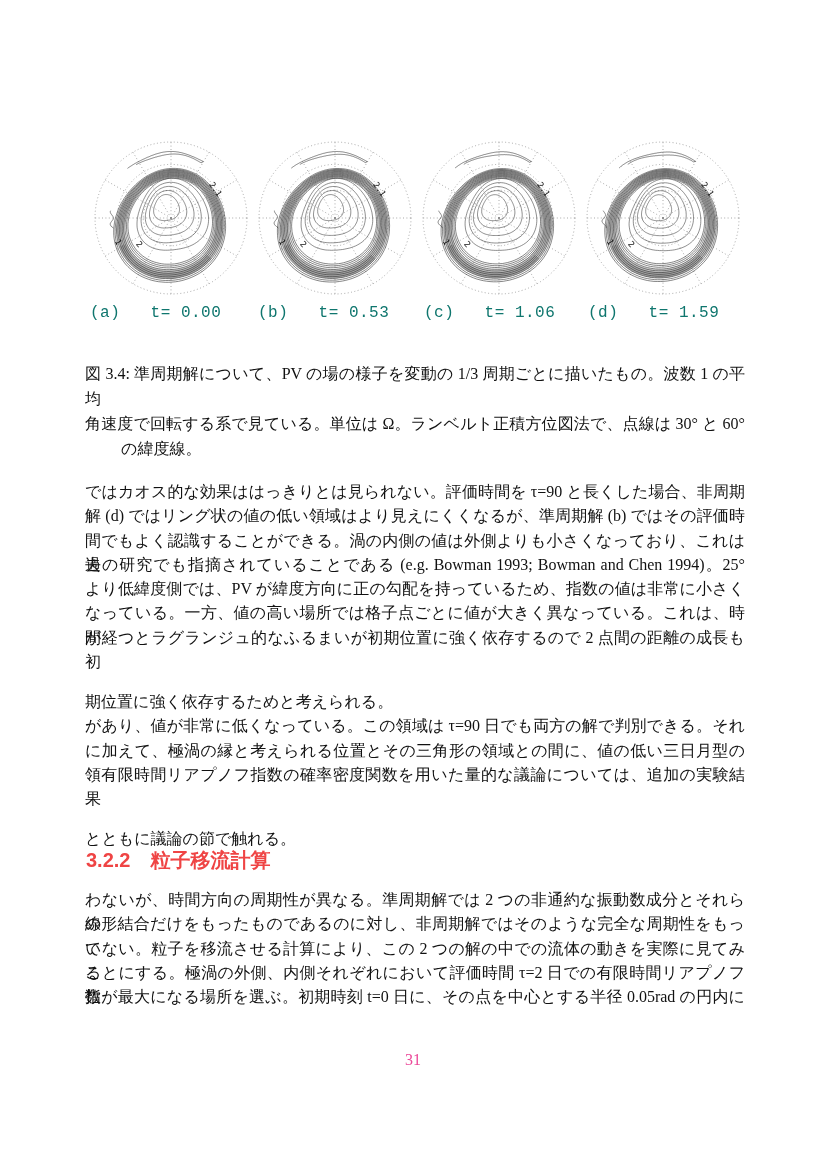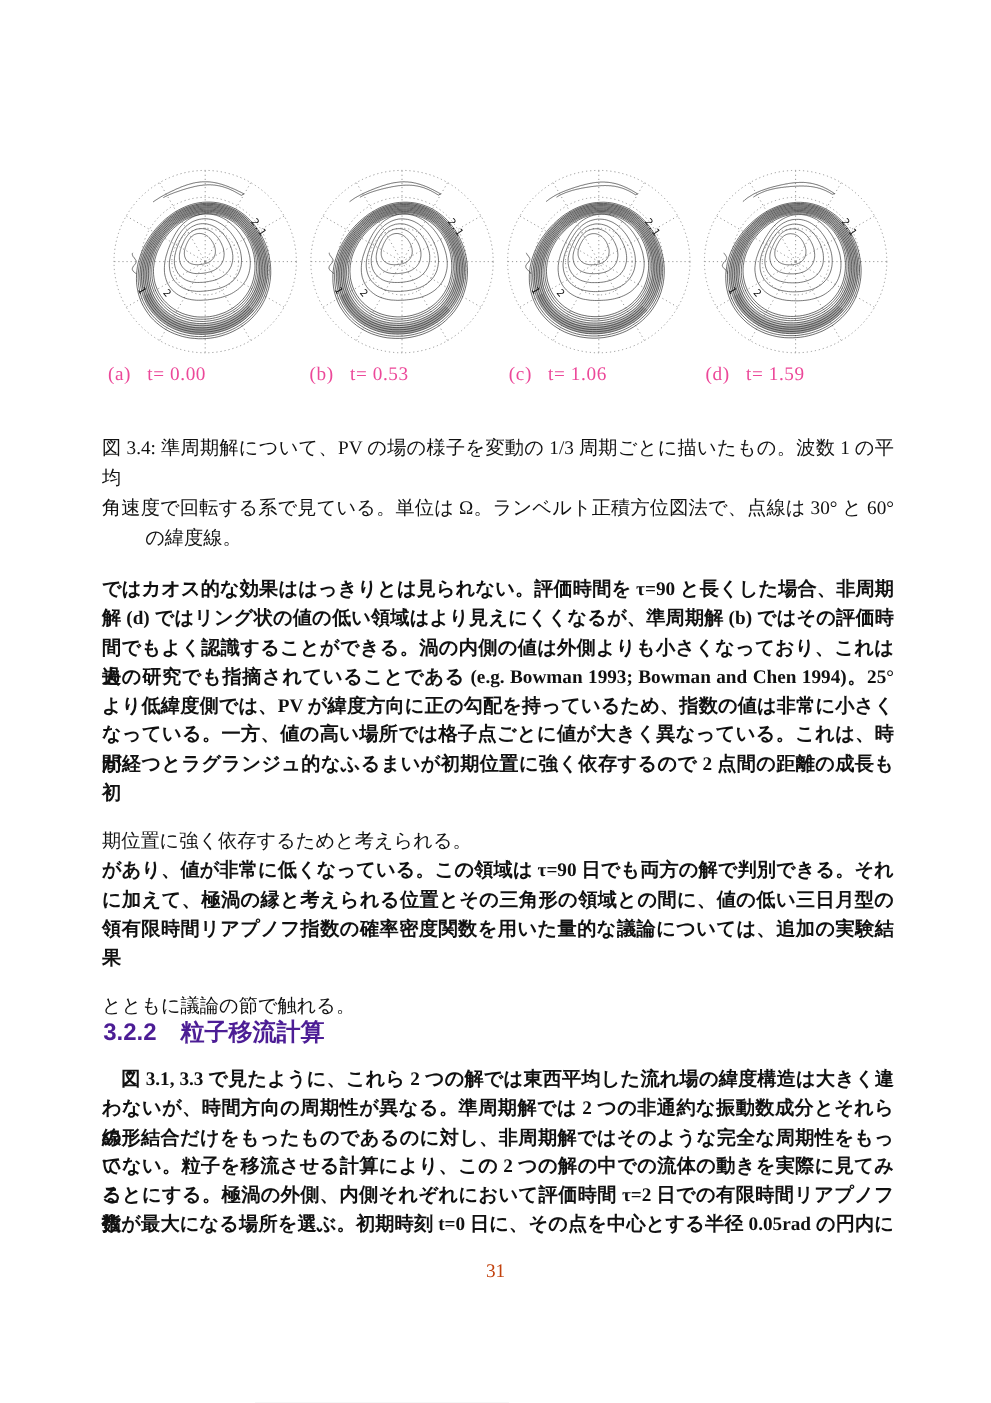--- a/index.html
+++ b/index.html
@@ -3,39 +3,39 @@
 <meta charset="utf-8">
 <style>
   html,body{margin:0;padding:0;background:#e8e8e8;}
   .page{
     position:relative;width:826px;height:1169px;margin:0 auto;background:#ffffff;
     font-family:"Liberation Serif","DejaVu Serif",serif;color:#111;overflow:hidden;
   }
   .figure-row{position:absolute;left:88px;top:135px;width:656px;display:flex;}
   svg.panel{width:164px;height:166px;display:block;}
   .panel-label{
-    position:absolute;top:304px;font-family:Liberation Serif, serif;
-    font-size:16px;color:#ec4899;white-space:pre;letter-spacing:0.5px;
+    position:absolute;top:304px;font-family:Liberation Mono, monospace;
+    font-size:16px;color:#0f766e;white-space:pre;letter-spacing:0.5px;
   }
   .caption{position:absolute;left:85px;top:361px;width:660px;font-size:16px;line-height:25px;}
   .bodyblock{position:absolute;left:85px;width:660px;font-size:16px;}
   #para-block-1{top:480px;}
   #para-block-2{top:888px;}
   .tline{line-height:24.3px;height:24.3px;text-align:justify;white-space:nowrap;}
-  .tline.j{text-align-last:justify;white-space:normal;font-weight:bold;}
+  .tline.j{text-align-last:justify;white-space:normal;}
   .tline.last{text-align-last:left;margin-top:40px;}
   .cline{text-align:justify;}
   .cline.j{text-align-last:justify;}
   .cline.last{text-align-last:left;margin-left:36px;}
   .section-heading{
     position:absolute;left:86px;top:847px;font-family:"Liberation Sans","DejaVu Sans",sans-serif;
-    font-weight:bold;font-size:20px;color:#4c1d95;
+    font-weight:bold;font-size:20px;color:#ef4444;
   }
   .section-heading .num{margin-right:20px;}
-  .page-number{position:absolute;left:0;top:1051px;width:826px;text-align:center;font-size:16px;color:#c2410c;}
+  .page-number{position:absolute;left:0;top:1051px;width:826px;text-align:center;font-size:16px;color:#ec4899;}
 </style>
 </head>
 <body>
 
 <div class="page">
 
   <div class="figure-row" id="figure-row">
       <svg class="panel" viewBox="0 0 164 166">
         <g stroke="#858585" stroke-width="0.7" fill="none" stroke-dasharray="1 2.4">
           <circle cx="83" cy="83" r="76.0"></circle>
@@ -255,21 +255,20 @@
       <div class="tline j">に加えて、極渦の縁と考えられる位置とその三角形の領域との間に、値の低い三日月型の領</div>
       <div class="tline j">　有限時間リアプノフ指数の確率密度関数を用いた量的な議論については、追加の実験結果</div>
       <div class="tline last">とともに議論の節で触れる。</div>
     </div>
 
   <div class="section-heading">
     <span class="num">3.2.2</span><span>粒子移流計算</span>
   </div>
 
   <div class="bodyblock" id="para-block-2">
-      <div class="tline j">　図 3.1, 3.3 で見たように、これら 2 つの解では東西平均した流れ場の緯度構造は大きく違</div>
       <div class="tline j">わないが、時間方向の周期性が異なる。準周期解では 2 つの非通約な振動数成分とそれらの</div>
       <div class="tline j">線形結合だけをもったものであるのに対し、非周期解ではそのような完全な周期性をもって</div>
       <div class="tline j">いない。粒子を移流させる計算により、この 2 つの解の中での流体の動きを実際に見てみる</div>
       <div class="tline j">ことにする。極渦の外側、内側それぞれにおいて評価時間 τ=2 日での有限時間リアプノフ指</div>
       <div class="tline j">数が最大になる場所を選ぶ。初期時刻 t=0 日に、その点を中心とする半径 0.05rad の円内に</div>
     </div>
 
   <div class="page-number">31</div>
 
 </div>

